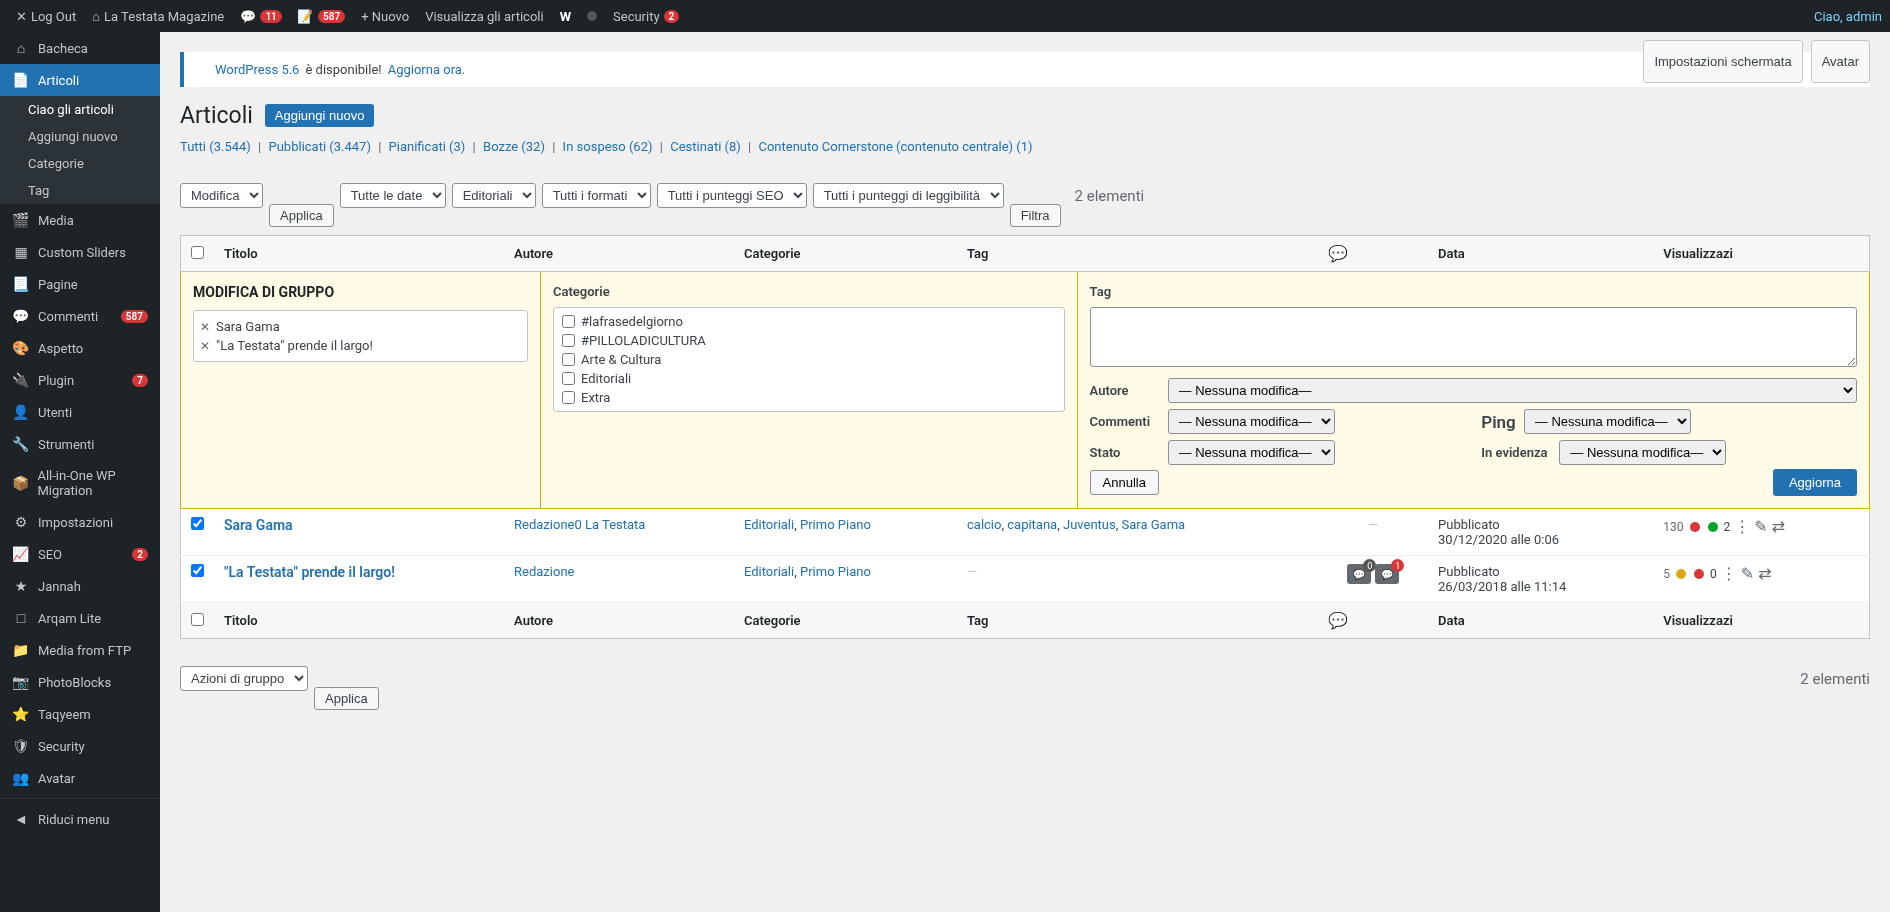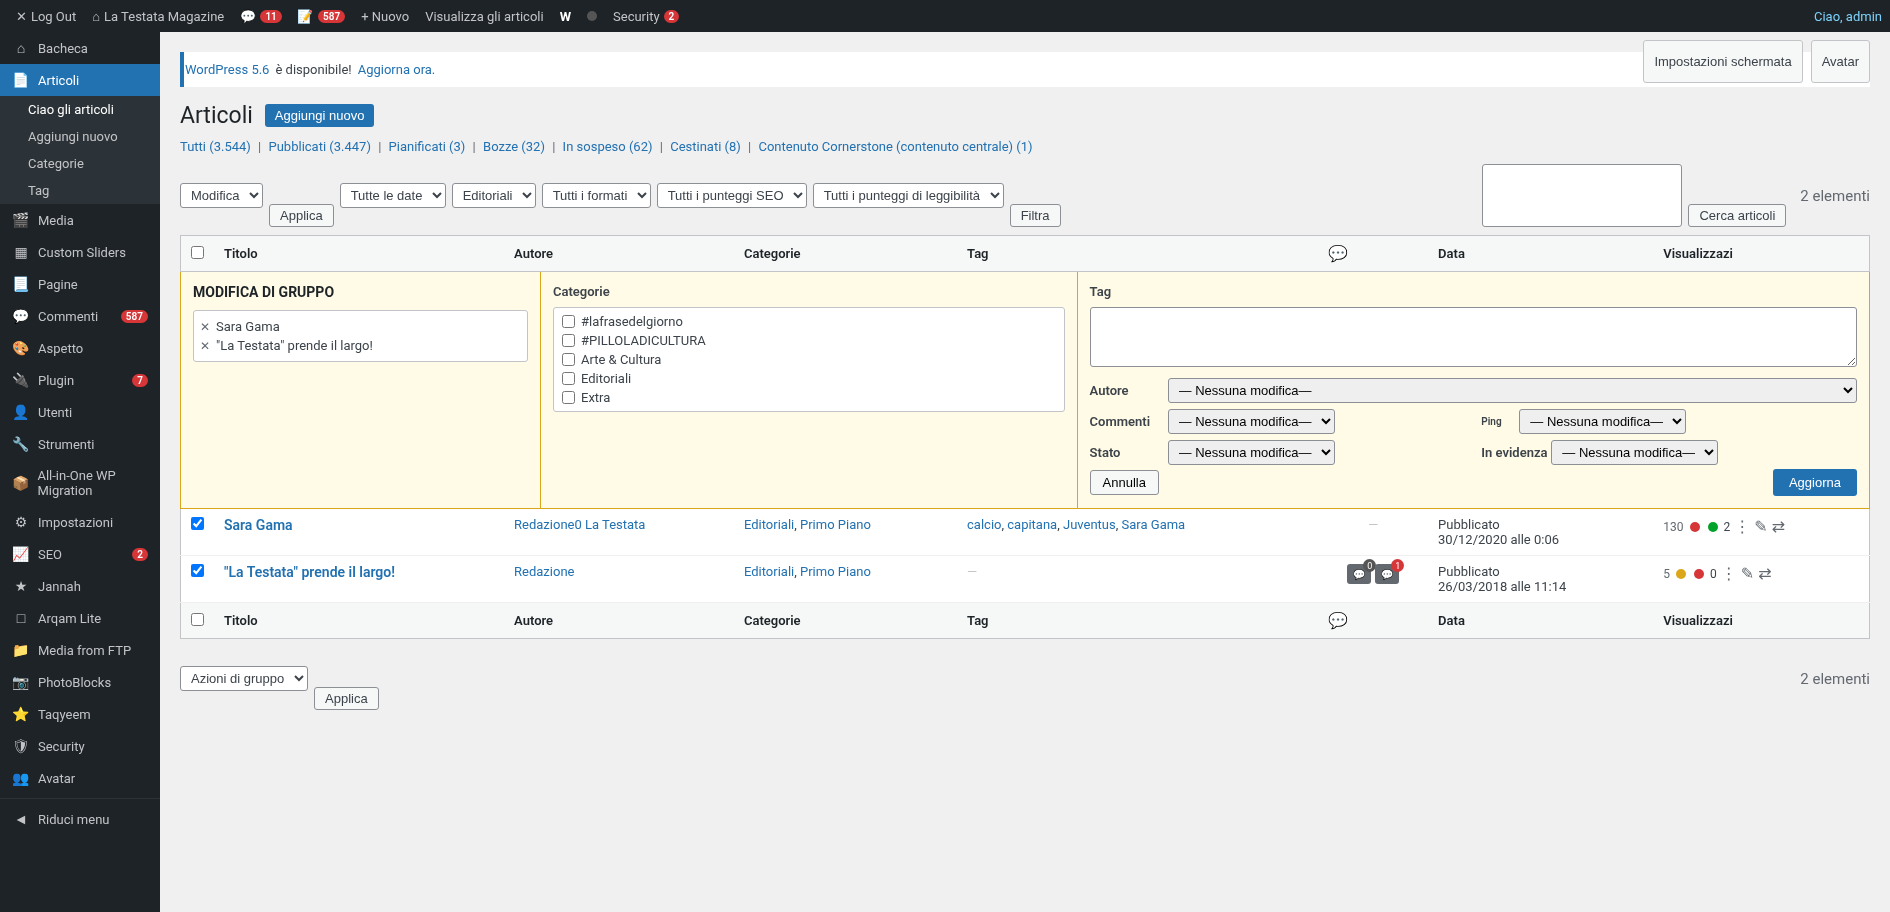--- a/index.html
+++ b/index.html
@@ -79,21 +79,21 @@
     #wpcontent {
       flex: 1;
       padding: 20px 20px 20px 20px;
       min-width: 0;
     }
 
     
     .notice {
       background: #fff;
       border-left: 4px solid #2271b1;
-      padding: 10px 1px;
+      padding: 10px 31px;
       margin-bottom: 15px;
       display: flex;
       align-items: center;
       gap: 6px;
     }
     .notice a { color: #2271b1; text-decoration: none; }
 
     
     .page-header { display: flex; align-items: center; gap: 12px; margin-bottom: 10px; }
     .page-title { font-size: 23px; font-weight: 400; color: #1d2327; }
@@ -523,24 +523,20 @@
       <select>
         <option>Tutti i formati</option>
       </select>
       <select>
         <option>Tutti i punteggi SEO</option>
       </select>
       <select>
         <option>Tutti i punteggi di leggibilità</option>
       </select>
       <button class="btn">Filtra</button>
-      <div class="search-box">
-        <input type="search" style="border: 1px solid rgb(140, 143, 148); border-radius: 3px; padding: 3px 6px; font-size: 13px; width: 200px;">
-        <button class="btn">Cerca articoli</button>
-      </div>
       <span class="count" style="margin-left:8px;">2 elementi</span>
     </div>
 
     <table class="wp-list-table">
       <thead>
         <tr>
           <th class="check-column">
             <input type="checkbox" style="">
           </th>
           <th>
@@ -618,36 +614,36 @@
 
                 
                 <div style="margin-top:6px;display:flex;gap:16px;">
                   <div style="display:flex;align-items:center;gap:8px;flex:1;">
                     <label style="font-weight:600;min-width:70px;font-size:13px;">Commenti</label>
                     <select style="border:1px solid #8c8f94;border-radius:3px;padding:3px 6px;font-size:13px;">
                       <option>— Nessuna modifica—</option>
                     </select>
                   </div>
                   <div style="display:flex;align-items:center;gap:8px;flex:1;">
-                    <label style="font-weight:600;min-width:30px;font-size:10px;">Ping</label>
+                    <label style="font-weight:600;min-width:30px;font-size:17px;">Ping</label>
                     <select style="border:1px solid #8c8f94;border-radius:3px;padding:3px 6px;font-size:13px;">
                       <option>— Nessuna modifica—</option>
                     </select>
                   </div>
                 </div>
 
                 
                 <div style="margin-top:6px;display:flex;gap:16px;">
                   <div style="display:flex;align-items:center;gap:8px;flex:1;">
                     <label style="font-weight:600;min-width:70px;font-size:13px;">Stato</label>
                     <select style="border:1px solid #8c8f94;border-radius:3px;padding:3px 6px;font-size:13px;">
                       <option>— Nessuna modifica—</option>
                     </select>
                   </div>
-                  <div style="display:flex;align-items:center;flex:1;">
+                  <div style="display:flex;align-items:center;gap:8px;flex:1;">
                     <label style="font-weight:600;min-width:70px;font-size:13px;">In evidenza</label>
                     <select style="border:1px solid #8c8f94;border-radius:3px;padding:3px 6px;font-size:13px;">
                       <option>— Nessuna modifica—</option>
                     </select>
                   </div>
                 </div>
 
                 <div class="bulk-edit-actions">
                   <button class="btn-cancel">Annulla</button>
                   <button class="btn-update">Aggiorna</button>

